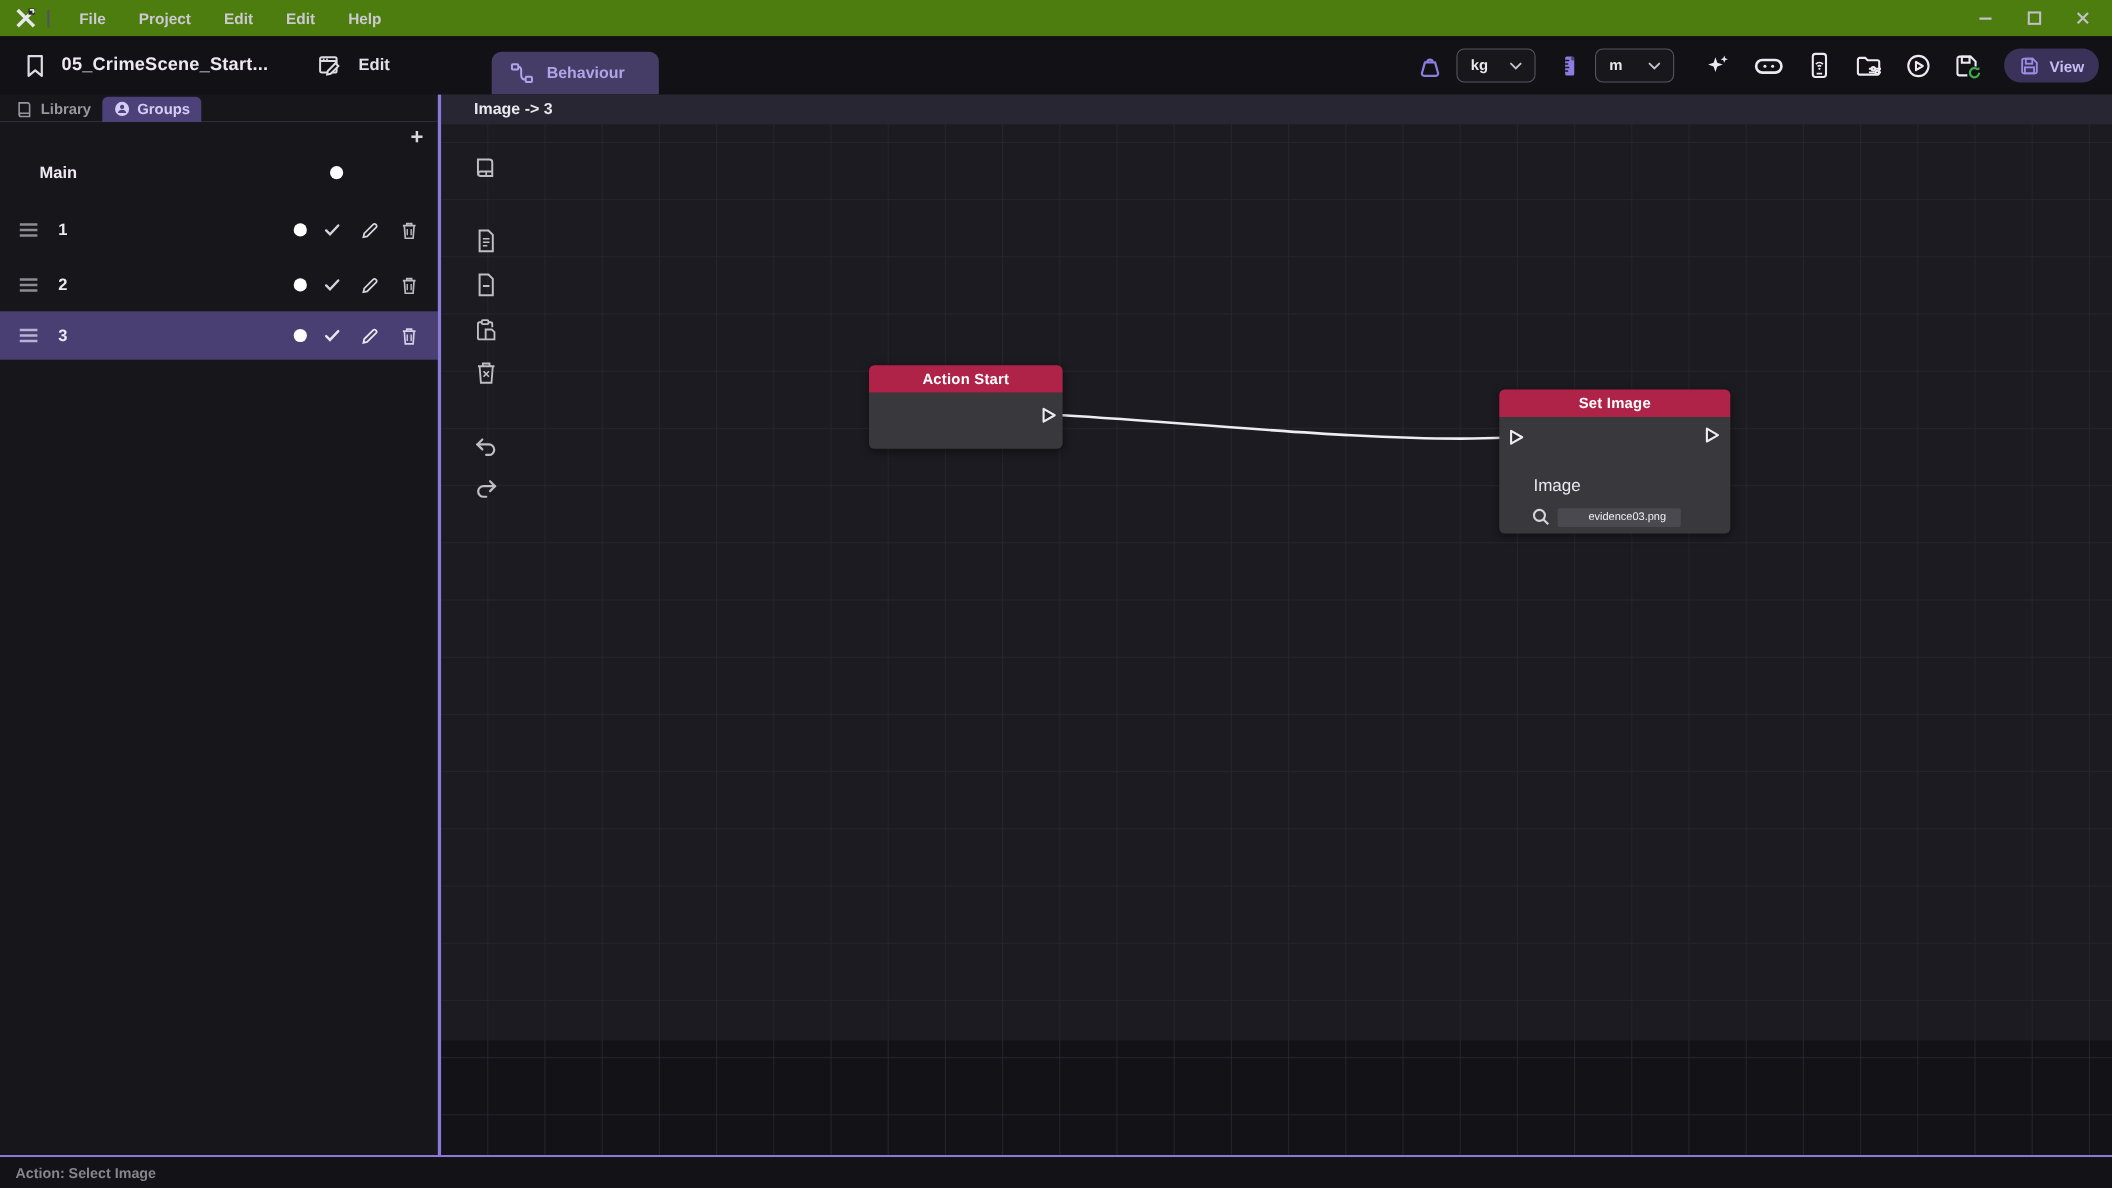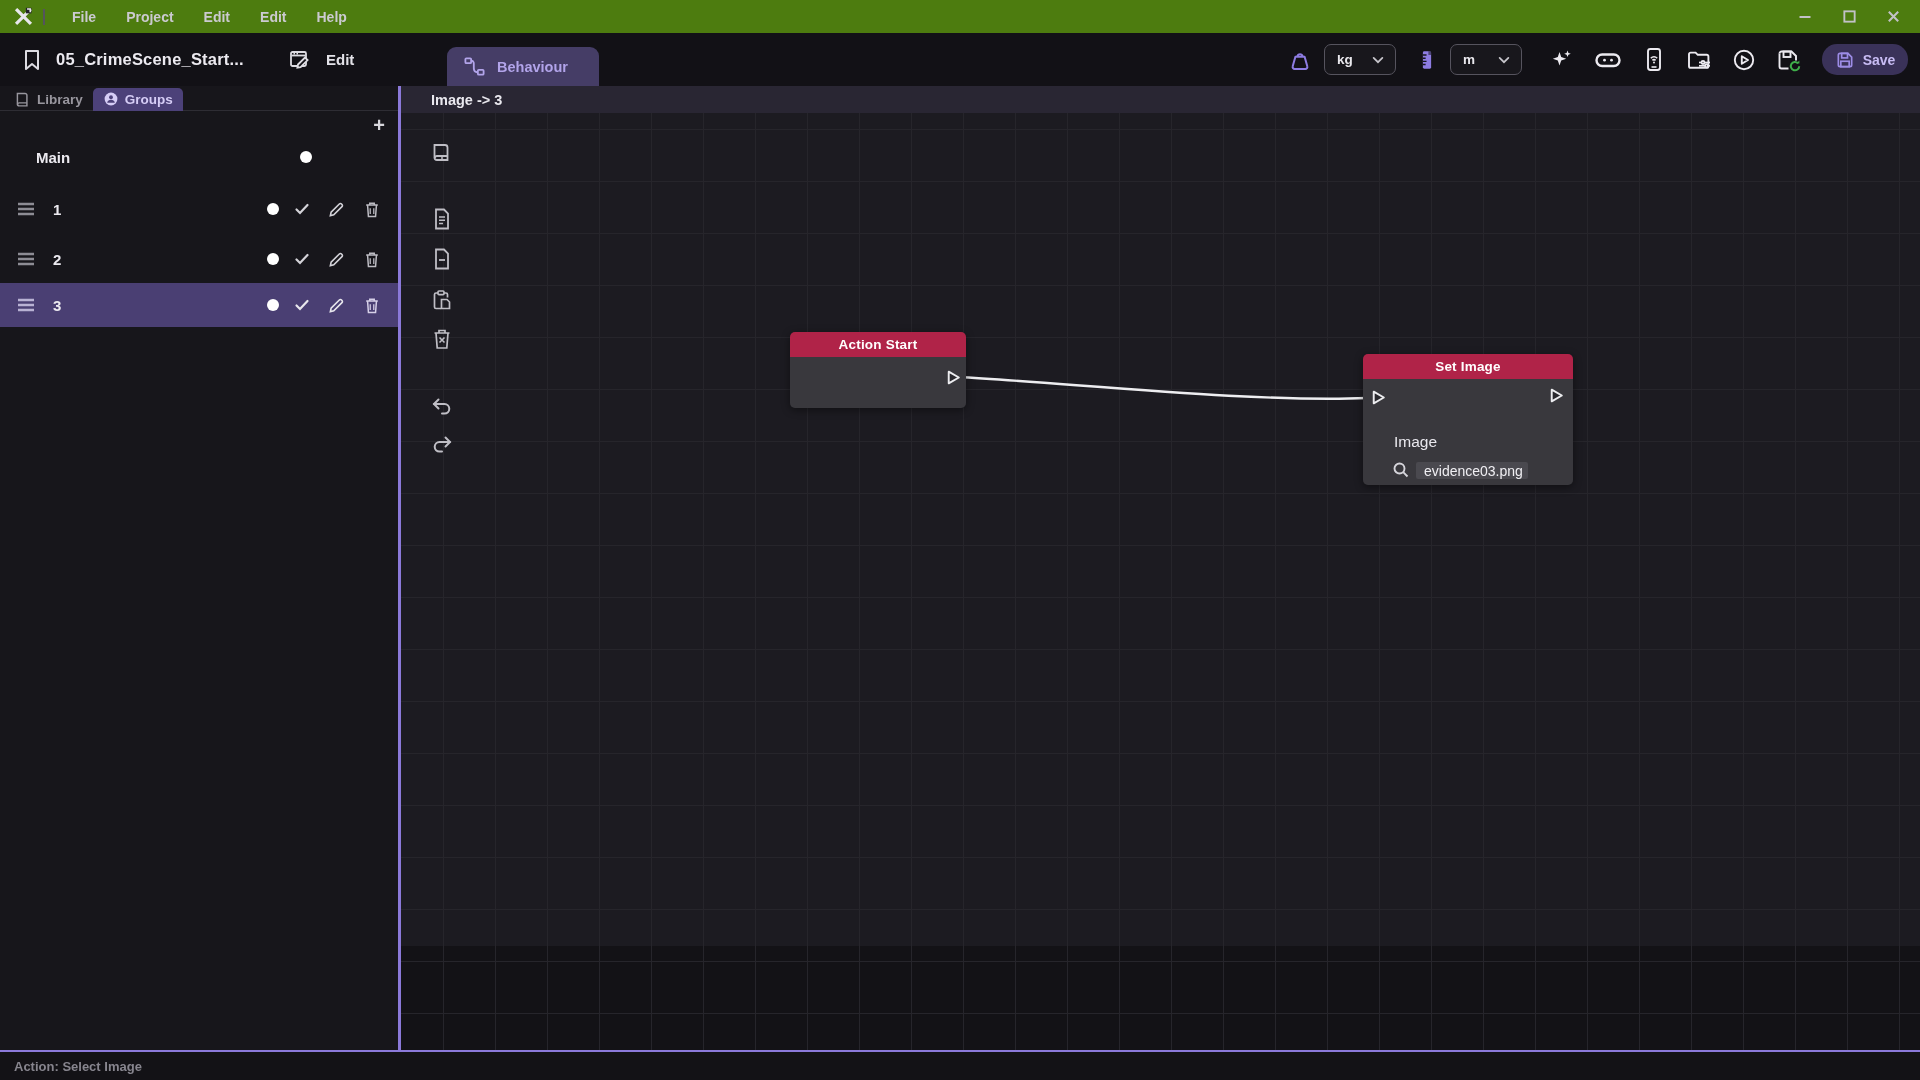--- a/index.html
+++ b/index.html
@@ -77,21 +77,21 @@
   
   .node { position:absolute; border-radius:5px; box-shadow:0 2px 8px rgba(0,0,0,.45); }
   .node-head { height:25px; background:#b02348; border-radius:5px 5px 0 0;
     display:flex; align-items:center; justify-content:center; }
   .node-head .t { font-size:13.5px; font-weight:700; color:#fff; letter-spacing:.2px; }
   .node-body { background:#39383d; border-radius:0 0 5px 5px; position:relative; }
   .port { position:absolute; width:17px; height:17px; }
   .n-label { position:absolute; font-size:15.5px; color:#e9e8ee; font-weight:400; }
   .n-field { position:absolute; background:#4a494f; border-radius:2px; height:17px;
     display:flex; align-items:center; padding:0 8px; }
-  .n-field .fv { font-size:14px; color:#f0eff3; }
+  .n-field .fv { font-size:10px; color:#f0eff3;margin-left:20px; }
   .mag { position:absolute; color:#d6d5db; }
   .wires { position:absolute; left:0; top:0; width:100%; height:100%; pointer-events:none; }
 
   
   .statusbar { position:absolute; left:0; top:1052px; width:1920px; height:28px; background:#131216;
     display:flex; align-items:center; }
   .status-text { margin-left:14px; font-size:13px; font-weight:700; color:#87858e; }
 </style>
 </head>
 <body>
@@ -240,21 +240,21 @@
           </svg>
       </span>
       <div class="save-btn">
         <span class="icon">
           <svg width="20" height="20" viewBox="0 0 24 24" fill="none" stroke="#9c8ce6" stroke-width="2">
               <path d="M4 6 a2 2 0 0 1 2 -2 h9.5 L20 8.5 V18 a2 2 0 0 1 -2 2 H6 a2 2 0 0 1 -2 -2 z"></path>
               <rect x="8" y="4" width="7" height="5.5"></rect>
               <rect x="7" y="13.5" width="10" height="6.5"></rect>
             </svg>
         </span>
-        <span class="label">Save</span>
+        <span class="label">View</span>
       </div>
     </div>
   </div>
 
   <div class="sidebar">
     <div class="side-tabs">
       <div class="side-tab inactive">
         <span class="icon">
           <svg width="17" height="17" viewBox="0 0 20 20" fill="none" stroke="#98969e" stroke-width="1.7">
               <path d="M4 3 h9 a2.2 2.2 0 0 1 2.2 2.2 V17.5 H6.2 A2.2 2.2 0 0 1 4 15.3 z"></path>

